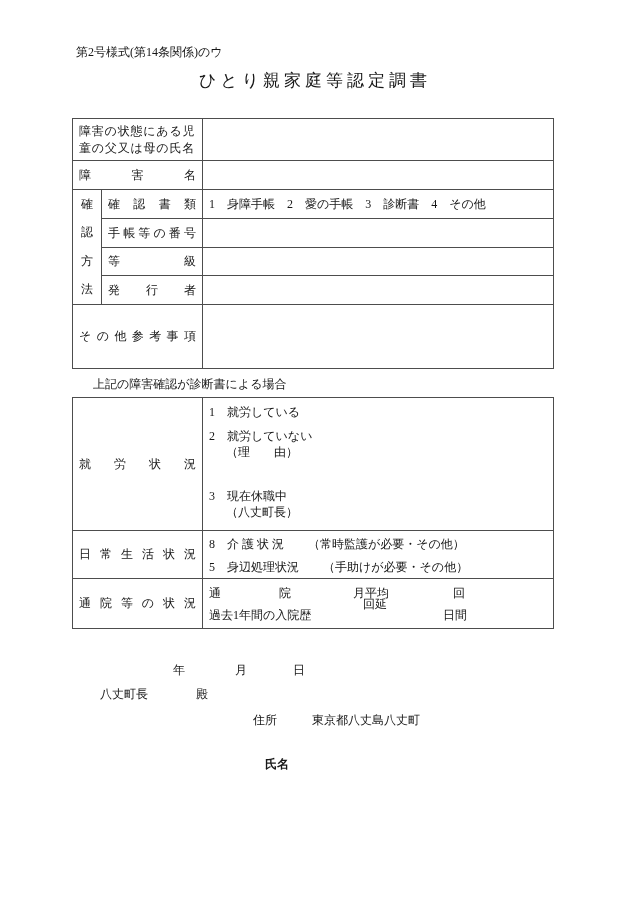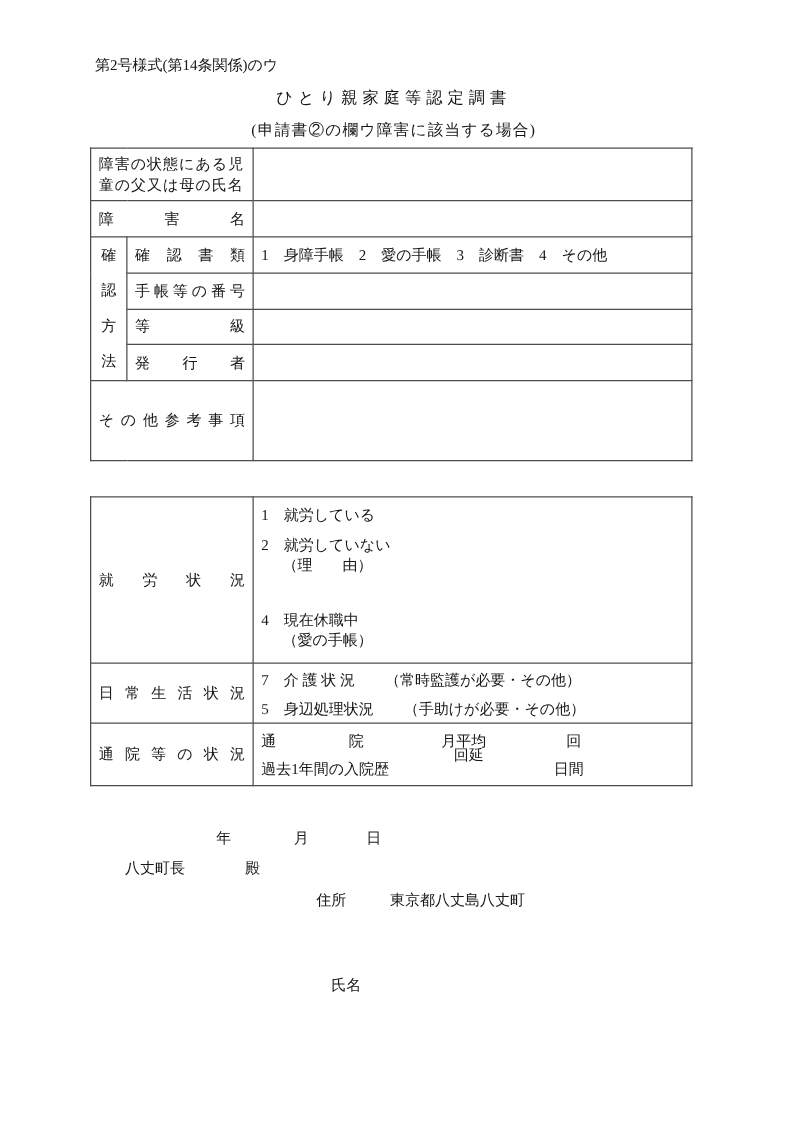--- a/index.html
+++ b/index.html
@@ -4,21 +4,21 @@
 <style>
   * { margin:0; padding:0; box-sizing:border-box; }
   html,body { background:#ffffff; }
   .page {
     position:relative; width:630px; height:903px; background:#ffffff;
     color:#161616; font-family:"Liberation Serif","DejaVu Serif",serif;
     font-size:12px; overflow:hidden;
   }
   .abs { position:absolute; white-space:nowrap; }
   .center { left:0; right:0; text-align:center; }
-  .title { font-size:13px; letter-spacing:4px; }
+  .title { font-size:17px; letter-spacing:4px; }
   .subtitle { font-size:12.5px; letter-spacing:1px; }
 
   table { position:absolute; border-collapse:collapse; table-layout:fixed; }
   td { border:1px solid #4d4d4d; vertical-align:middle; padding:0; font-size:12px; }
   td.lbl { padding:0 6px;margin-left:36px; }
   td.val { padding:0 6px; vertical-align:top; }
 
   
   .cj { display:flex; justify-content:space-between; width:100%; }
 
@@ -32,21 +32,20 @@
   .relcell span { position:absolute; white-space:nowrap; }
   td.relwrap { vertical-align:top; }
 </style>
 </head>
 <body>
 
 <div class="page">
 
   <div class="abs" style="left:76px; top:44px;">第2号様式(第14条関係)のウ</div>
   <div class="abs center title" style="top:69px;">ひとり親家庭等認定調書</div>
-  <div class="abs center subtitle" style="top:96px;">(申請書②の欄ウ障害に該当する場合)</div>
 
   <table style="left:72px; top:118px; width:481px;">
     <colgroup>
         <col style="width:29px">
         <col style="width:101px">
         <col style="width:351px">
       </colgroup>
     <tbody>
         <tr style="height:42px;">
       <td colspan="2" class="lbl">
@@ -125,20 +124,21 @@
               <span>考</span>
               <span>事</span>
               <span>項</span>
             </div>
       </td>
       <td class="val"></td>
     </tr>
   </tbody>
     </table>
 
+  <div class="abs" style="left:93px; top:376px;">上記の障害確認が診断書による場合</div>
 
   <table style="left:72px; top:397px; width:481px;">
     <colgroup>
         <col style="width:130px">
         <col style="width:351px">
       </colgroup>
     <tbody>
         <tr style="height:133px;">
       <td class="lbl">
         <div class="cj">
@@ -146,39 +146,39 @@
               <span>労</span>
               <span>状</span>
               <span>況</span>
             </div>
       </td>
       <td class="relwrap">
         <div class="relcell">
           <span style="left:6px; top:6px;">1　就労している</span>
           <span style="left:6px; top:30px;">2　就労していない</span>
           <span style="left:23px; top:46px;">（理　　由）</span>
-          <span style="left:6px; top:90px;">4　現在休職中</span>
-          <span style="left:23px; top:106px;">（愛の手帳）</span>
+          <span style="left:6px; top:90px;">3　現在休職中</span>
+          <span style="left:23px; top:106px;">（八丈町長）</span>
         </div>
       </td>
     </tr>
     <tr style="height:48px;">
       <td class="lbl">
         <div class="cj">
               <span>日</span>
               <span>常</span>
               <span>生</span>
               <span>活</span>
               <span>状</span>
               <span>況</span>
             </div>
       </td>
       <td class="relwrap">
         <div class="relcell">
-          <span style="left:6px; top:5px;">7　介 護 状 況　　（常時監護が必要・その他）</span>
+          <span style="left:6px; top:5px;">8　介 護 状 況　　（常時監護が必要・その他）</span>
           <span style="left:6px; top:28px;">5　身辺処理状況　　（手助けが必要・その他）</span>
         </div>
       </td>
     </tr>
     <tr style="height:50px;">
       <td class="lbl">
         <div class="cj">
               <span>通</span>
               <span>院</span>
               <span>等</span>
@@ -206,15 +206,15 @@
   <span class="abs" style="left:173px; top:662px;">年</span>
   <span class="abs" style="left:235px; top:662px;">月</span>
   <span class="abs" style="left:293px; top:662px;">日</span>
 
   <span class="abs" style="left:100px; top:686px;">八丈町長</span>
   <span class="abs" style="left:196px; top:686px;">殿</span>
 
   <span class="abs" style="left:253px; top:712px;">住所</span>
   <span class="abs" style="left:312px; top:712px;">東京都八丈島八丈町</span>
 
-  <span class="abs" style="left:265px; top:780px;">氏名</span>
+  <span class="abs" style="left:265px; top:756px;font-weight:bold;">氏名</span>
 
 </div>
 
 </body></html>

